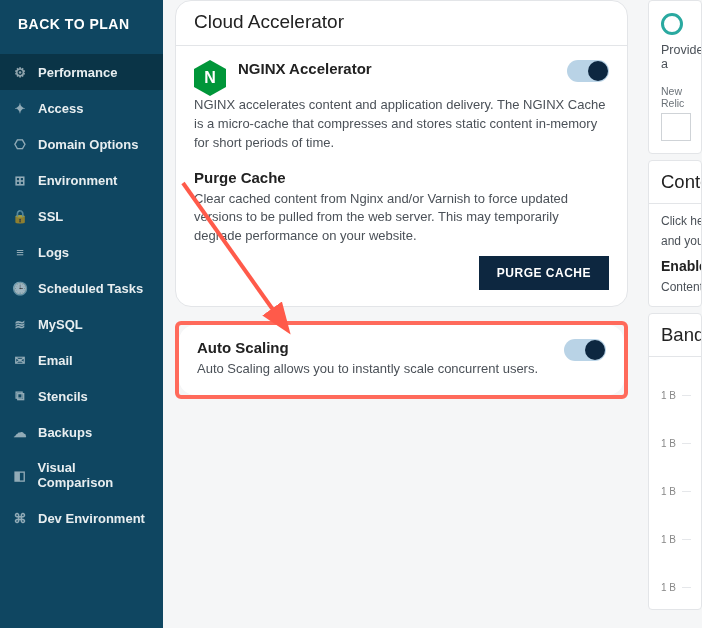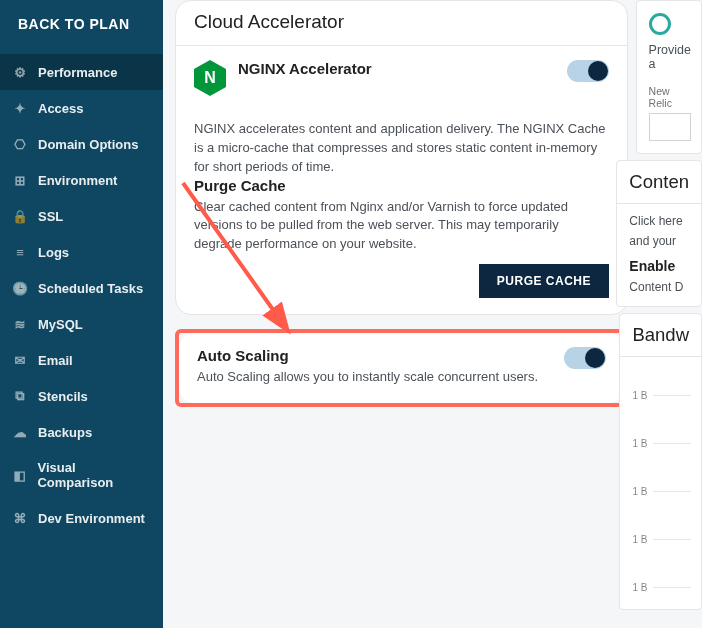--- a/index.html
+++ b/index.html
@@ -95,21 +95,21 @@
   cursor: pointer;
   flex-shrink: 0;
 }
 .toggle .knob {
   width: 20px; height: 20px;
   background: #0d2740;
   border-radius: 50%;
   position: absolute;
   top: 1px; right: 1px;
 }
-.purge-block { }
+.purge-block { margin-top: 16px; }
 .btn-dark {
   background: #0d2740;
   color: #fff;
   font-size: 12px;
   font-weight: 700;
   letter-spacing: .5px;
   border: none;
   padding: 10px 18px;
   cursor: pointer;
   float: right;
@@ -125,21 +125,20 @@
   position: absolute;
   left: 178px; top: 178px;
   pointer-events: none;
 }
 .right-col {
   width: 64px;
   padding-left: 10px;
   display: flex;
   flex-direction: column;
   gap: 6px;
-  align-items: flex-end;
 }
 .mini-card {
   background: #fff;
   border: 1px solid #e3e5e8;
   border-radius: 4px;
   padding: 12px 10px 12px 12px;
   overflow: hidden;
 }
 .mini-card .mini-icon {
   width: 22px; height: 22px;
@@ -243,21 +242,21 @@
     <div class="card-body clearfix">
       <div class="row">
         <div class="nginx-logo">N</div>
         <div style="flex:1">
           <div class="sub-head">NGINX Accelerator</div>
         </div>
         <div class="toggle">
             <div class="knob"></div>
           </div>
       </div>
-      <p class="body-text" style="margin-top:24px">NGINX accelerates content and application delivery. The NGINX Cache is a micro-cache that compresses and stores static content in-memory for short periods of time.</p>
+      <p class="body-text" style="margin-top:0">NGINX accelerates content and application delivery. The NGINX Cache is a micro-cache that compresses and stores static content in-memory for short periods of time.</p>
 
       <div class="purge-block">
         <div class="sub-head">Purge Cache</div>
         <p class="body-text">Clear cached content from Nginx and/or Varnish to force updated versions to be pulled from the web server. This may temporarily degrade performance on your website.</p>
         <button class="btn-dark">PURGE CACHE</button>
       </div>
     </div>
   </section>
 
   <div class="highlight">

